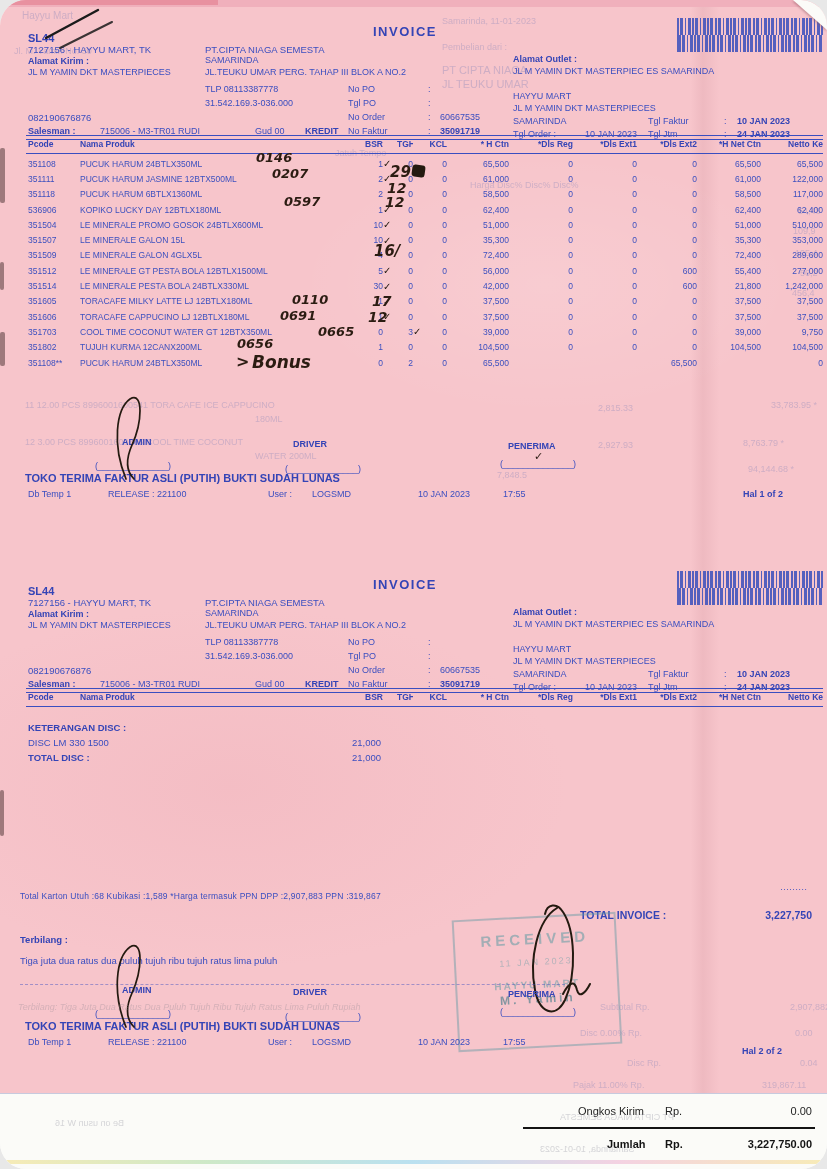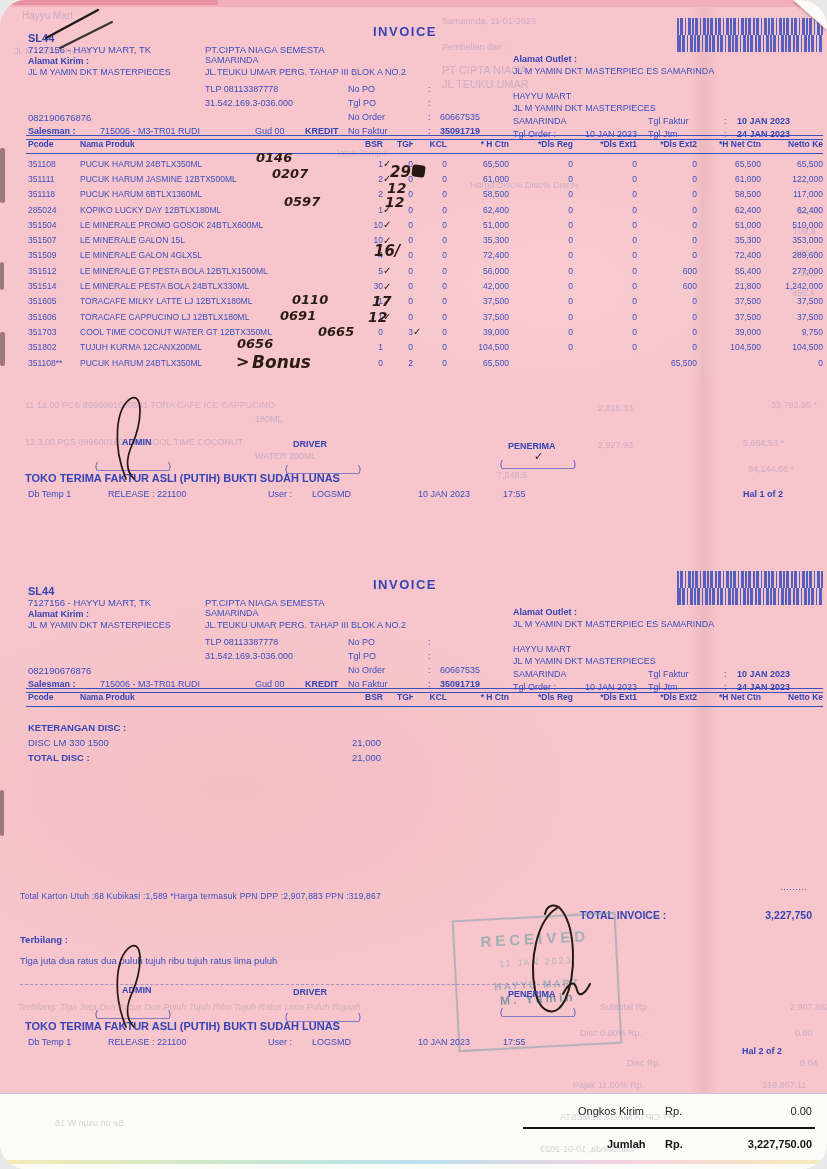--- a/index.html
+++ b/index.html
@@ -85,21 +85,21 @@
   <span class="g" style="left:795px;top:248px;">105,4</span>
   <span class="g" style="left:800px;top:268px;">56,2</span>
   <span class="g" style="left:792px;top:288px;">456,4</span>
   <span class="g" style="left:25px;top:400px;">11      12.00  PCS       8996001600541   TORA CAFE ICE CAPPUCINO</span>
   <span class="g" style="left:255px;top:414px;">180ML</span>
   <span class="g" style="left:598px;top:403px;">2,815.33</span>
   <span class="g" style="left:743px;top:400px;margin-left:28px;">33,783.95 *</span>
   <span class="g" style="left:25px;top:437px;">12        3.00  PCS       8996001600665   COOL TIME COCONUT</span>
   <span class="g" style="left:255px;top:451px;">WATER 200ML</span>
   <span class="g" style="left:598px;top:440px;">2,927.93</span>
-  <span class="g" style="left:743px;top:438px;">5,654.53 *</span>
+  <span class="g" style="left:743px;top:438px;">8,763.79 *</span>
   <span class="g" style="left:497px;top:470px;">7,848.5</span>
   <span class="g" style="left:748px;top:464px;">94,144.68 *</span>
 
   <div class="hdrwrap" id="inv1-header" style="top:14px;height:135px;">
   <span class="abs bb t11" style="left:28px;top:18px;">SL44</span>
   <span class="abs b t95" style="left:28px;top:30px;">7127156   - HAYYU MART, TK</span>
   <span class="abs bb t9" style="left:28px;top:42px;">Alamat Kirim :</span>
   <span class="abs b t9" style="left:28px;top:53px;">JL M YAMIN DKT MASTERPIECES</span>
   <span class="abs b t95" style="left:28px;top:98px;">082190676876</span>
   <span class="abs bb t9" style="left:28px;top:112px;">Salesman :</span>
@@ -204,21 +204,21 @@
         <span class="c c-chk2 chkmark"></span>
         <span class="c c-kcl num">0</span>
         <span class="c c-hctn num">58,500</span>
         <span class="c c-dreg num">0</span>
         <span class="c c-dext1 num">0</span>
         <span class="c c-dext2 num">0</span>
         <span class="c c-hnet num">58,500</span>
         <span class="c c-netto num">117,000</span>
       </div>
       <div class="trow">
-        <span class="c c-pcode">285024</span>
+        <span class="c c-pcode">536906</span>
         <span class="c c-name">KOPIKO LUCKY DAY 12BTLX180ML</span>
         <span class="c c-bsr num">1</span>
         <span class="c c-chk chkmark">✓</span>
         <span class="c c-tgh num">0</span>
         <span class="c c-chk2 chkmark"></span>
         <span class="c c-kcl num">0</span>
         <span class="c c-hctn num">62,400</span>
         <span class="c c-dreg num">0</span>
         <span class="c c-dext1 num">0</span>
         <span class="c c-dext2 num">0</span>

